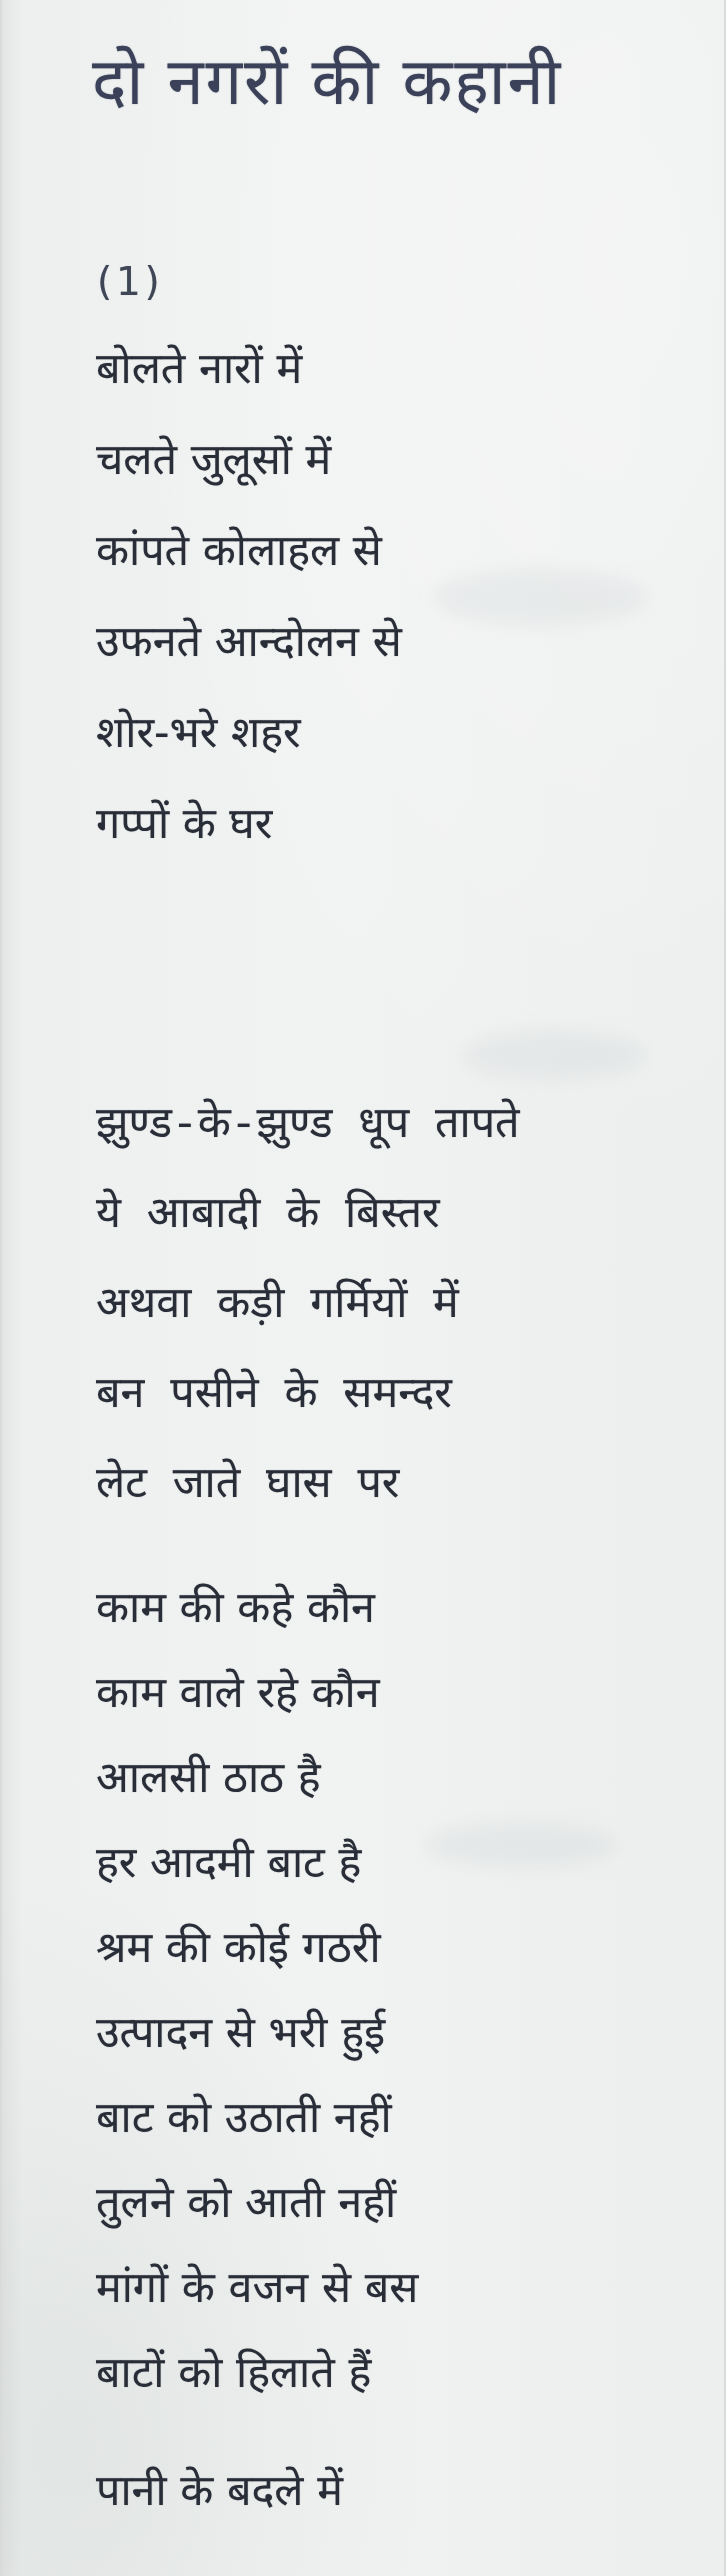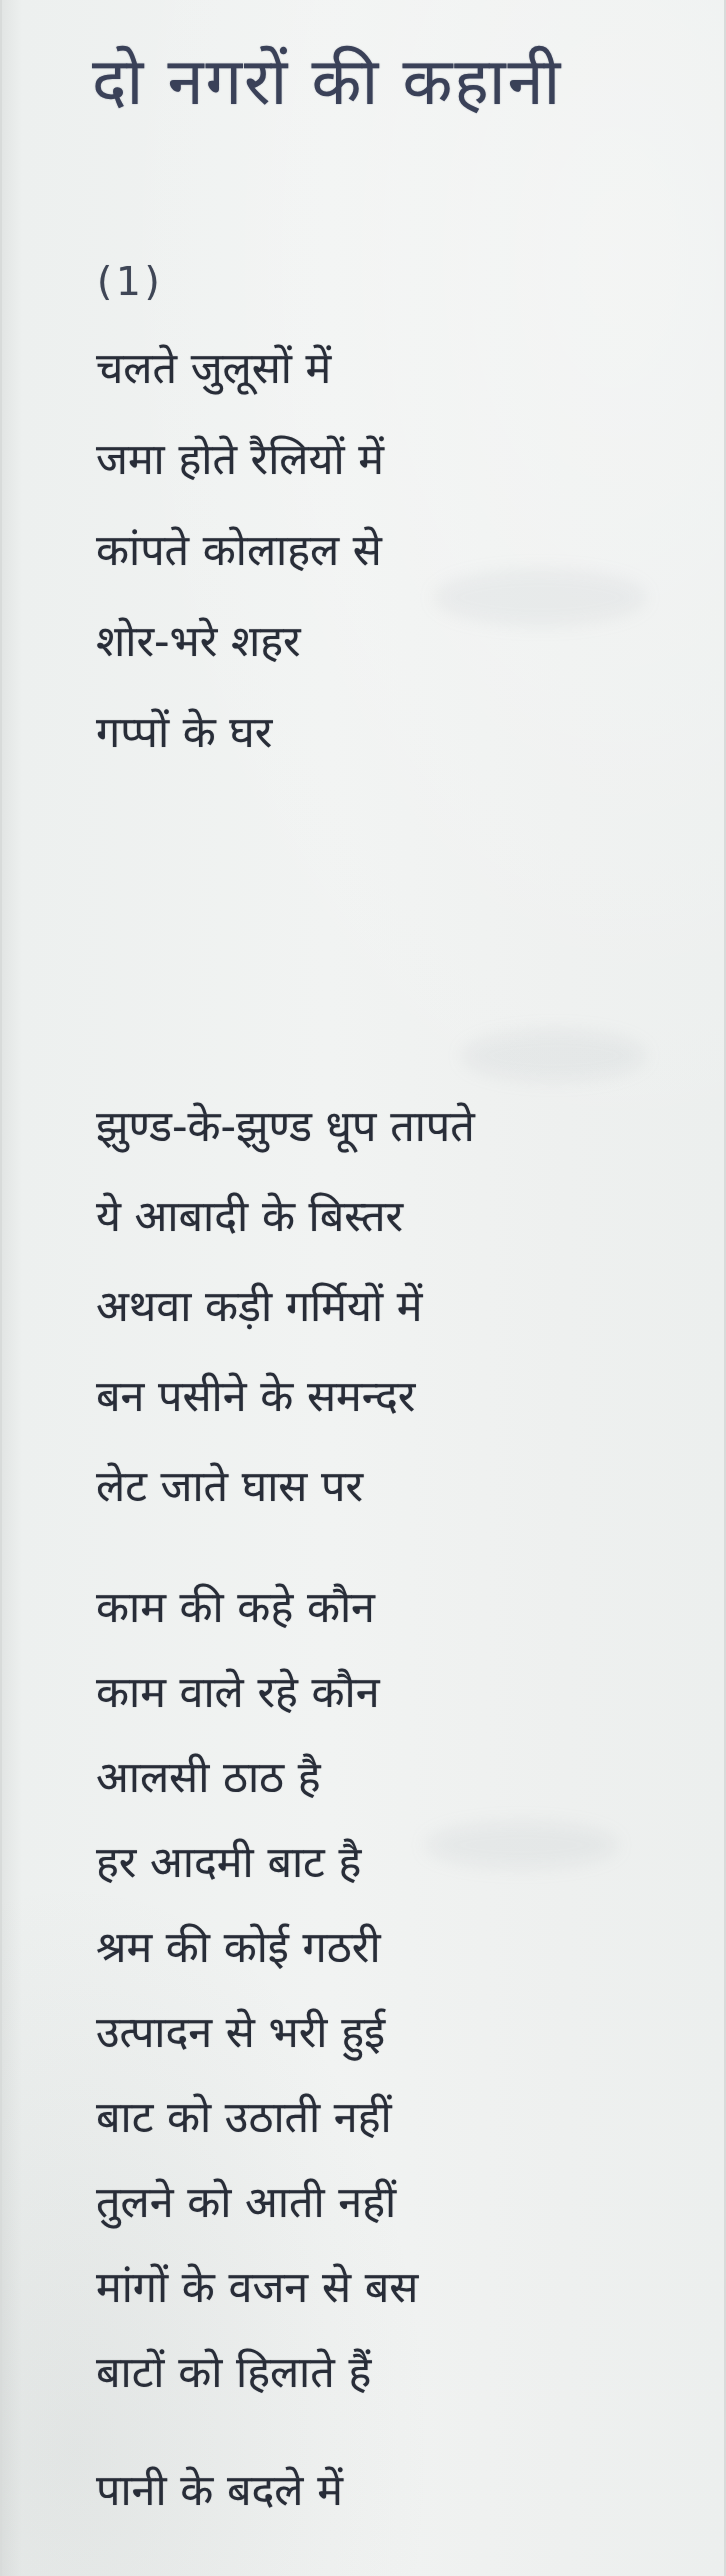--- a/index.html
+++ b/index.html
@@ -59,43 +59,44 @@
     white-space: nowrap;
   }
   .stanza .line {
     font-size: 43px;
     color: #282d38;
     text-shadow: 0 0 1.1px rgba(40,45,56,0.4);
   }
   .stanza-1 { top: 323px; }
   .stanza-1 .line { height: 91px; line-height: 91px; }
   .stanza-2 { top: 1081px; }
-  .stanza-2 .line { height: 90px; line-height: 90px; }
+  .stanza-2 .line { height: 90px; line-height: 90px; font-family: Liberation Mono, monospace; }
   .stanza-3 { top: 1565px; }
   .stanza-3 .line { height: 85px; line-height: 85px; }
   .stanza-4 { top: 2448px; }
   .stanza-4 .line { height: 85px; line-height: 85px; }
 </style>
 </head>
 <body>
 
 <div class="page">
 
   <div class="smudge a"></div>
   <div class="smudge b"></div>
   <div class="smudge c"></div>
 
   <h1 class="title">दो नगरों की कहानी</h1>
 
   <div class="section-number">(1)</div>
 
   <div class="stanza stanza-1">
+    <div class="line">बोलते नारों में</div>
     <div class="line">चलते जुलूसों में</div>
-    <div class="line">जमा होते रैलियों में</div>
     <div class="line">कांपते कोलाहल से</div>
+    <div class="line">उफनते आन्दोलन से</div>
     <div class="line">शोर-भरे शहर</div>
     <div class="line">गप्पों के घर</div>
   </div>
 
   <div class="stanza stanza-2">
     <div class="line">झुण्ड-के-झुण्ड धूप तापते</div>
     <div class="line">ये आबादी के बिस्तर</div>
     <div class="line">अथवा कड़ी गर्मियों में</div>
     <div class="line">बन पसीने के समन्दर</div>
     <div class="line">लेट जाते घास पर</div>

